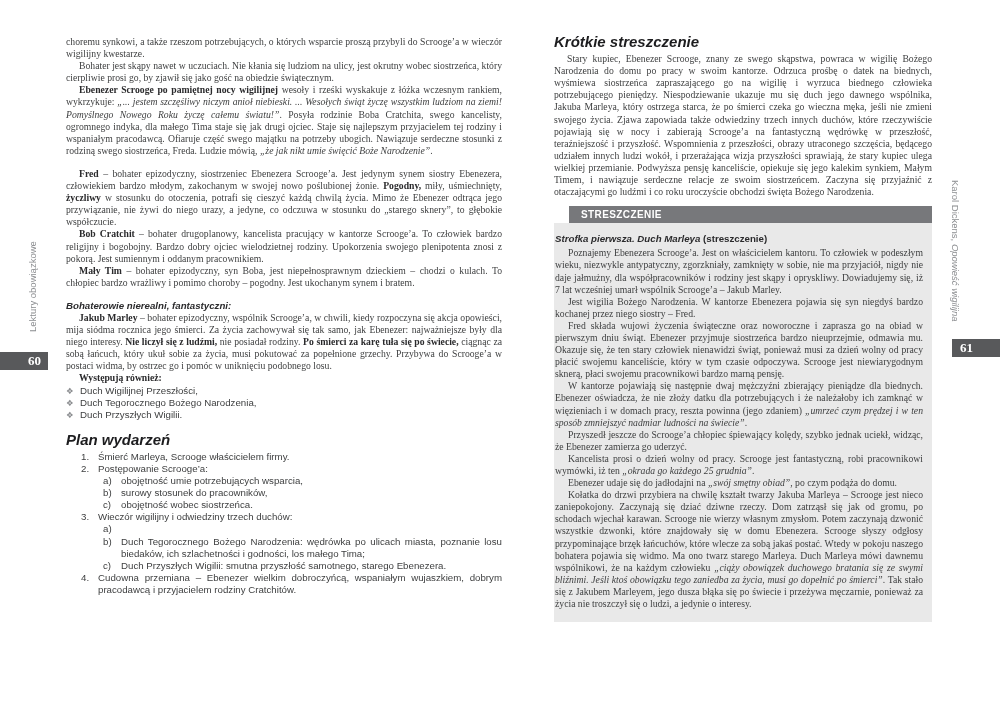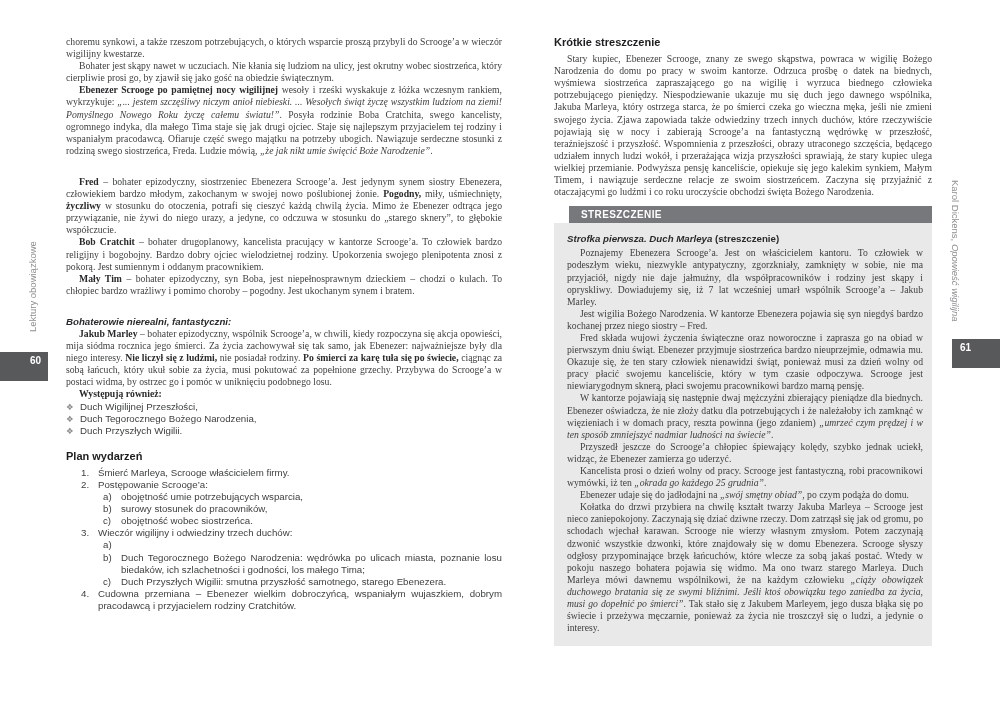--- a/index.html
+++ b/index.html
@@ -11,48 +11,48 @@
   body{font-family:"Liberation Sans","DejaVu Sans",sans-serif;color:var(--text);}
   .spread{position:relative;width:1000px;height:721px;background:#fff;}
 
   .col{position:absolute;top:36px;font-size:9.7px;line-height:12.1px;}
   #col-left{left:66px;width:436px;}
   #col-right{left:554px;width:378px;}
 
   .col p, .litxt, .btxt{text-align:justify;}
   p.p{text-indent:13px;font-family:Liberation Serif, serif;}
   p.p.noind{text-indent:0;}
-  .gap-top{margin-top:19px;}
+  .gap-top{margin-top:11px;}
   .b{font-weight:bold;color:#2a2a2c;}
   .i{font-style:italic;}
-  h2{font-size:11px;font-weight:bold;color:var(--heading);margin:13px 0 5px;}
+  h2{font-size:15px;font-weight:bold;color:var(--heading);margin:13px 0 5px;font-style:italic;}
   .blocks > h2:first-child{margin-top:0;}
   p.hi{font-weight:bold;font-style:italic;color:#2a2a2c;}
   p.hi2{font-weight:bold;color:#2a2a2c;margin-bottom:2px;}
 
   .bullet{display:flex;}
   .dia{width:14px;color:var(--muted);font-size:8.5px;line-height:12.1px;flex:none;}
   .btxt{flex:1;}
 
   .li{display:flex;}
   .li .num{flex:none;}
   .li.lvl1 .num{margin-left:15px;width:17px;}
   .li.lvl2 .num{margin-left:37px;width:18px;}
   .litxt{flex:1;}
 
   .bar{margin-top:8px;height:17px;line-height:17px;background:var(--bar-bg);
        color:#fff;font-weight:bold;font-size:10px;letter-spacing:.4px;padding-left:12px;margin-left:15px;}
-  .graybox{background:var(--box-bg);padding:10px 9px 12px 13px;}
+  .graybox{background:var(--box-bg);padding:10px 9px 12px 1px;}
 
   .vlabel{position:absolute;white-space:nowrap;color:var(--muted);font-size:9.5px;}
   #vl-left{left:27px;top:332px;transform:rotate(-90deg);transform-origin:0 0;}
   #vl-right{left:961px;top:180px;transform:rotate(90deg);transform-origin:0 0;}
 
-  .tab{position:absolute;height:29px;line-height:18px;background:var(--tab-bg);
-       color:#fff;font-weight:bold;font-size:10px;}
+  .tab{position:absolute;height:18px;line-height:18px;background:var(--tab-bg);
+       color:#fff;font-weight:bold;font-size:13px;font-family:Liberation Serif, serif;}
   #tab-left{left:0;top:352px;width:48px;text-align:right;padding-right:7px;}
   #tab-right{right:0;top:339px;width:48px;text-align:left;padding-left:8px;}
 </style>
 </head>
 <body>
 
 <div class="spread">
 
   <div class="vlabel" id="vl-left">
     <span>Lektury obowiązkowe</span>

